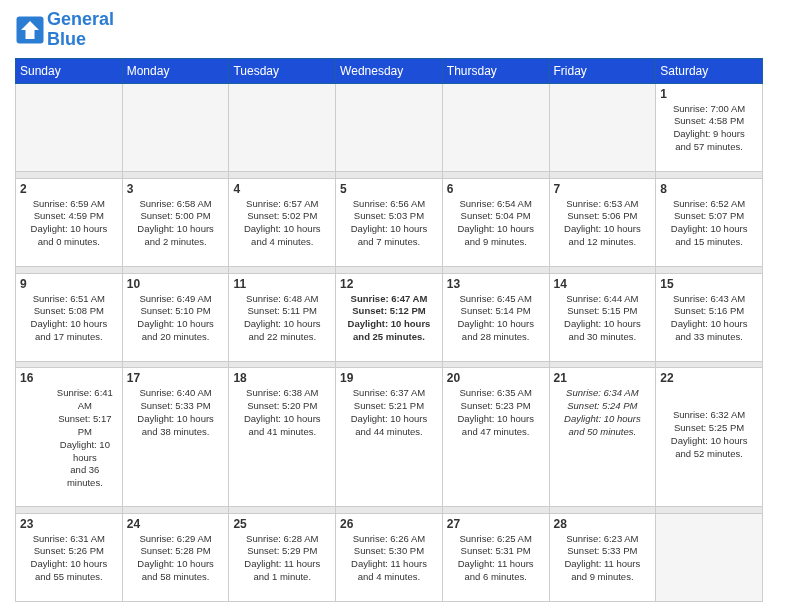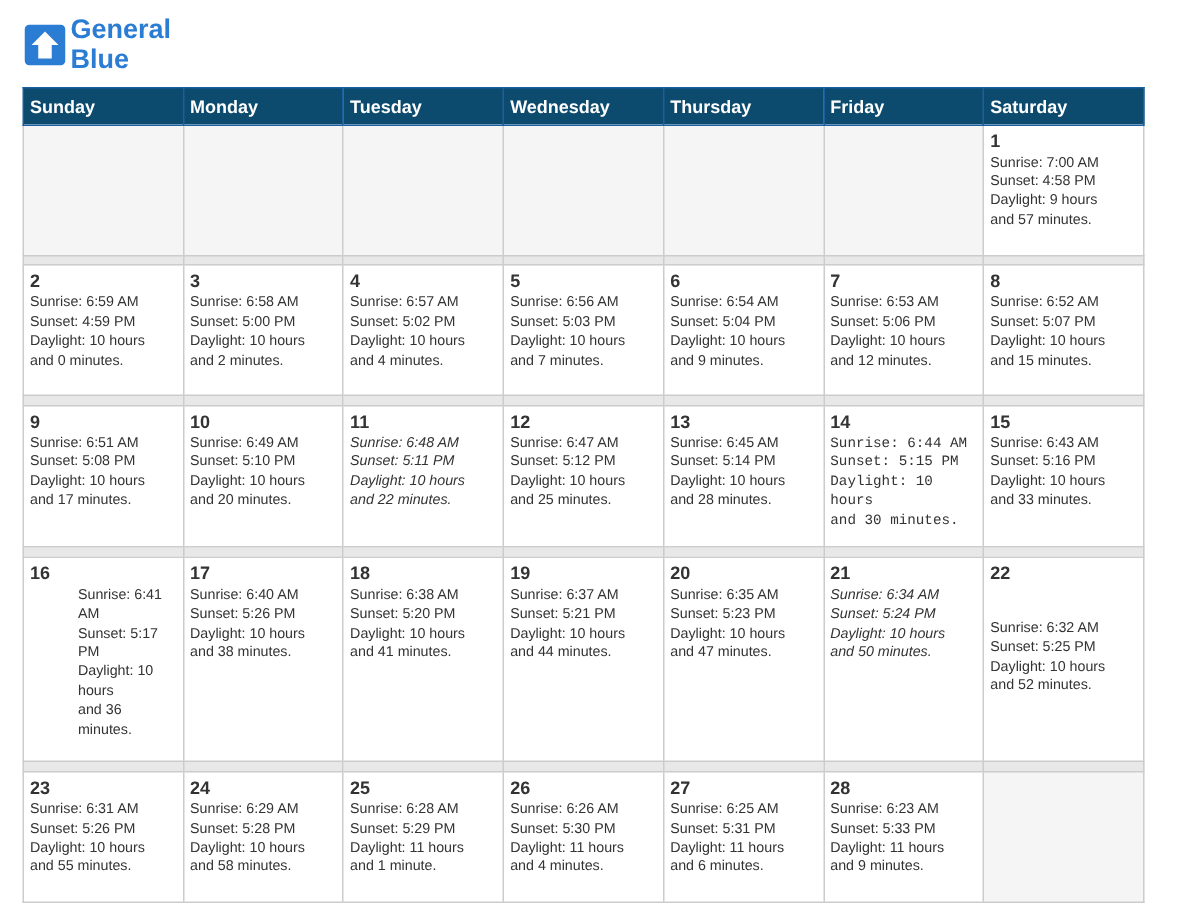--- a/index.html
+++ b/index.html
@@ -54,24 +54,24 @@
       color: #555;
     }
     .calendar {
       flex: 1;
       border: 1px solid #ccc;
       border-collapse: collapse;
       width: 100%;
       table-layout: fixed;
     }
     .calendar th {
-      background: #0c4a6e;
+      background: #1d4ed8;
       color: #fff;
       font-size: 12px;
-      font-weight: bold;
+      font-weight: normal;
       padding: 5px 4px;
       text-align: left;
       border: 1px solid #1a5fa0;
       margin-left: 24px;
     }
     .calendar td {
       border: 1px solid #ccc;
       vertical-align: top;
       padding: 3px 4px;
       font-size: 10px;
@@ -85,20 +85,21 @@
     .day-num {
       font-size: 12px;
       font-weight: bold;
       display: block;
       margin-bottom: 2px;
     }
     .day-info {
       font-size: 9.5px;
       line-height: 1.35;
       color: #333;
+      text-align: center;
     }
     .row-divider td {
       height: 6px;
       background: #e8e8e8;
       padding: 0;
       border: 1px solid #ccc;
     }
   </style>
 </head>
 <body>
@@ -228,42 +229,42 @@
           </td>
           <td>
             <span class="day-num">10</span>
             <div class="day-info" style="white-space: pre-line;">Sunrise: 6:49 AM
 Sunset: 5:10 PM
 Daylight: 10 hours
 and 20 minutes.</div>
           </td>
           <td>
             <span class="day-num">11</span>
-            <div class="day-info" style="white-space: pre-line; font-style: italic;">Sunrise: 6:48 AM
+            <div class="day-info" style="white-space: pre-line;">Sunrise: 6:48 AM
 Sunset: 5:11 PM
 Daylight: 10 hours
 and 22 minutes.</div>
           </td>
           <td>
             <span class="day-num">12</span>
-            <div class="day-info" style="white-space: pre-line;">Sunrise: 6:47 AM
+            <div class="day-info" style="white-space: pre-line; font-weight: bold;">Sunrise: 6:47 AM
 Sunset: 5:12 PM
 Daylight: 10 hours
 and 25 minutes.</div>
           </td>
           <td>
             <span class="day-num">13</span>
             <div class="day-info" style="white-space: pre-line;">Sunrise: 6:45 AM
 Sunset: 5:14 PM
 Daylight: 10 hours
 and 28 minutes.</div>
           </td>
           <td>
             <span class="day-num">14</span>
-            <div class="day-info" style="white-space: pre-line; font-family: Liberation Mono, monospace;">Sunrise: 6:44 AM
+            <div class="day-info" style="white-space: pre-line;">Sunrise: 6:44 AM
 Sunset: 5:15 PM
 Daylight: 10 hours
 and 30 minutes.</div>
           </td>
           <td>
             <span class="day-num">15</span>
             <div class="day-info" style="white-space: pre-line;">Sunrise: 6:43 AM
 Sunset: 5:16 PM
 Daylight: 10 hours
 and 33 minutes.</div>
@@ -282,21 +283,21 @@
           <td>
             <span class="day-num">16</span>
             <div class="day-info" style="white-space: pre-line; margin-left: 32px;">Sunrise: 6:41 AM
 Sunset: 5:17 PM
 Daylight: 10 hours
 and 36 minutes.</div>
           </td>
           <td>
             <span class="day-num">17</span>
             <div class="day-info" style="white-space: pre-line;">Sunrise: 6:40 AM
-Sunset: 5:26 PM
+Sunset: 5:33 PM
 Daylight: 10 hours
 and 38 minutes.</div>
           </td>
           <td>
             <span class="day-num">18</span>
             <div class="day-info" style="white-space: pre-line;">Sunrise: 6:38 AM
 Sunset: 5:20 PM
 Daylight: 10 hours
 and 41 minutes.</div>
           </td>

